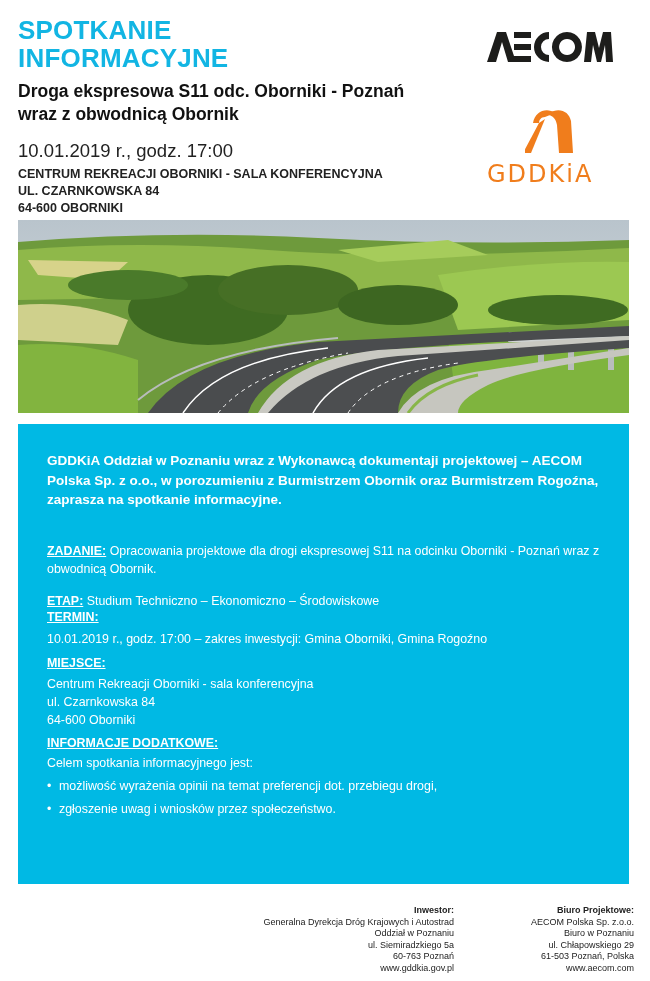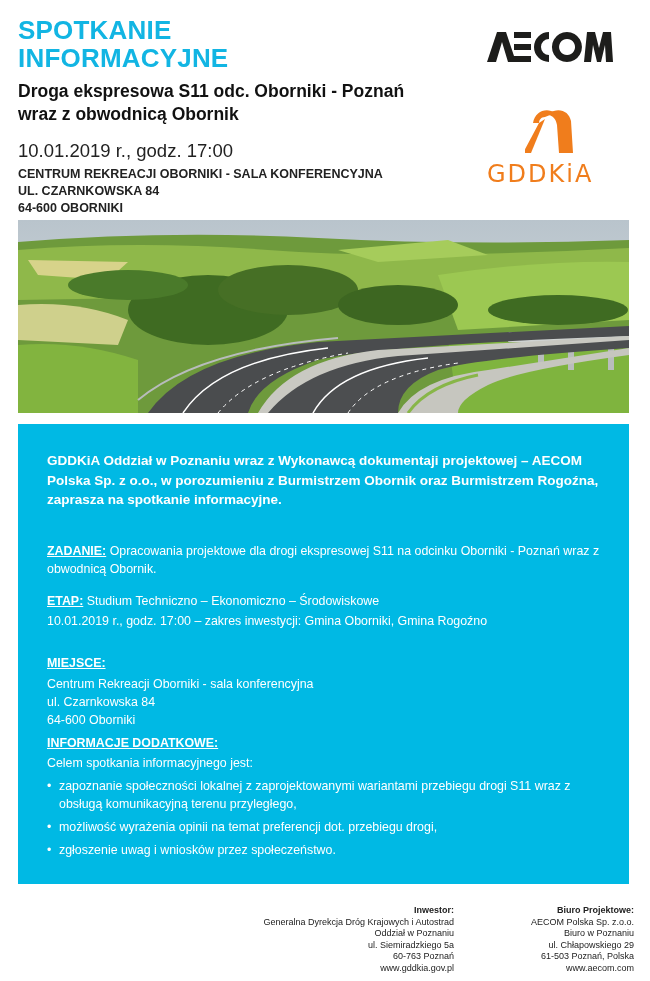--- a/index.html
+++ b/index.html
@@ -110,33 +110,33 @@
 <div class="panel">
   <div class="intro">GDDKiA Oddział w Poznaniu wraz z Wykonawcą dokumentaji projektowej – AECOM Polska Sp. z o.o., w porozumieniu z Burmistrzem Obornik oraz Burmistrzem Rogoźna, zaprasza na spotkanie informacyjne.</div>
 
   <div class="sec" style="top:118px;">
     <span class="lbl">ZADANIE:</span><span> Opracowania projektowe dla drogi ekspresowej S11 na odcinku Oborniki  - Poznań wraz z obwodnicą Obornik.</span>
   </div>
   <div class="sec" style="top:168px;">
     <span class="lbl">ETAP:</span><span> Studium Techniczno – Ekonomiczno – Środowiskowe</span>
   </div>
   <div class="sec" style="top:184px;">
+    <div class="lbl">TERMIN:</div>
     <div style="margin-top:4px;">10.01.2019 r., godz. 17:00 – zakres inwestycji: Gmina Oborniki, Gmina Rogoźno</div>
   </div>
   <div class="sec" style="top:230px;">
     <div class="lbl">MIEJSCE:</div>
     <div style="margin-top:3px;">Centrum Rekreacji Oborniki - sala konferencyjna</div>
     <div>ul. Czarnkowska 84</div>
     <div>64-600 Oborniki</div>
   </div>
   <div class="sec" style="top:310px;">
     <div class="lbl">INFORMACJE DODATKOWE:</div>
     <div style="margin-top:2px; margin-bottom:5px;">Celem spotkania informacyjnego jest:</div>
     <ul class="bullets">
-      <li>zapoznanie społeczności lokalnej z zaprojektowanymi wariantami przebiegu drogi S11 wraz z obsługą komunikacyjną terenu przyległego,</li>
       <li>możliwość wyrażenia opinii na temat preferencji dot. przebiegu drogi,</li>
       <li>zgłoszenie uwag i wniosków przez społeczeństwo.</li>
     </ul>
   </div>
 </div>
 
 <div class="footer" style="right:196px;">
   <div class="h">Inwestor:</div>
   <div>Generalna Dyrekcja Dróg Krajowych i Autostrad</div>
   <div>Oddział w Poznaniu</div>

